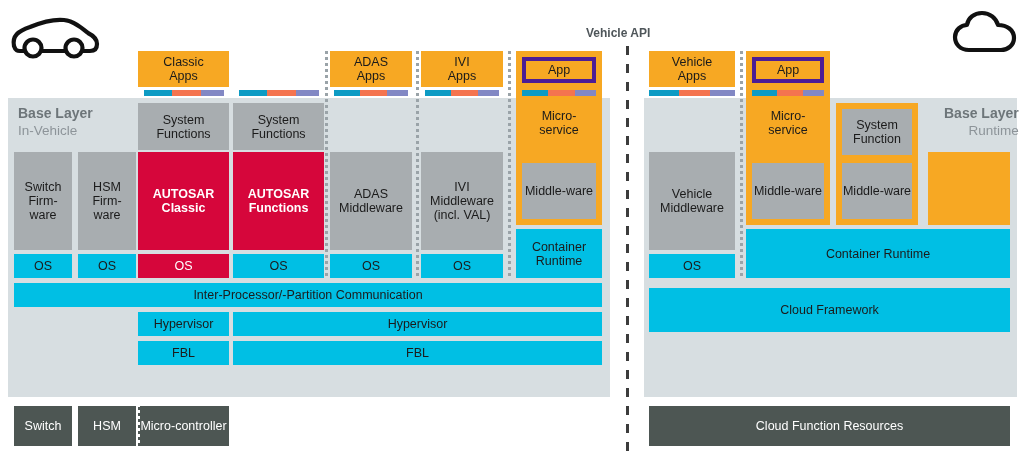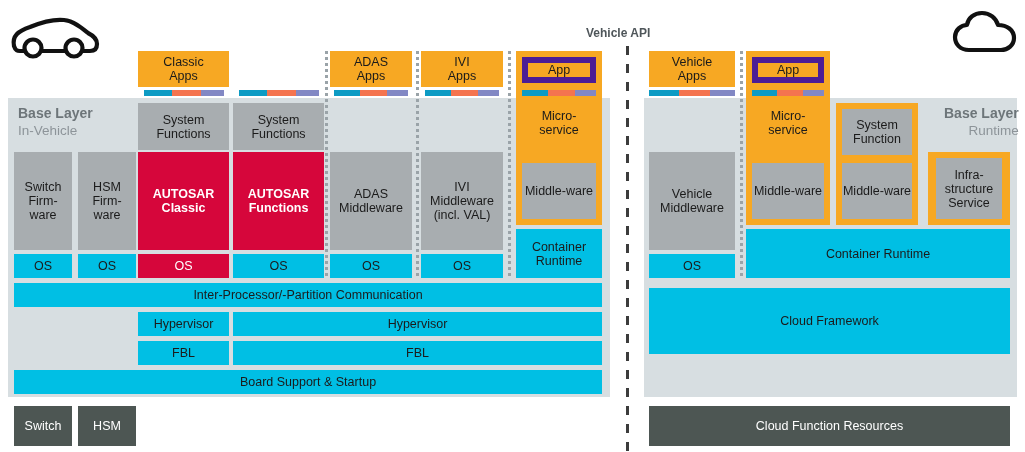--- a/index.html
+++ b/index.html
@@ -25,21 +25,21 @@
   }
   .panel-bg   { background: #d7dee1; }
   .gray       { background: #a8adb0; }
   .lightgray  { background: #d7dee1; }
   .orange     { background: #f7a823; }
   .cyan       { background: #00bfe4; }
   .red        { background: #d6063b; color:#fff; }
   .dark       { background: #4d5653; color:#ffffff; }
 
   .app-outline {
-    border: 6px solid #4c1d95;
+    border: 4px solid #4c1d95;
   }
   .orange-frame {
     background: #f7a823;
   }
 
   
   .apibar { position:absolute; display:flex; height:6px; }
   .apibar i { display:block; height:100%; }
   .apibar .s1 { background:#0d9bc4; }
   .apibar .s2 { background:#f4744f; }
@@ -185,24 +185,24 @@
 
   <div class="box cyan" style="left:516px;top:229px;width:86px;height:49px;">Container
 Runtime</div>
 
   <div class="box cyan" style="left:138px;top:312px;width:91px;height:24px;">Hypervisor</div>
   <div class="box cyan" style="left:233px;top:312px;width:369px;height:24px;">Hypervisor</div>
 
   <div class="box cyan" style="left:138px;top:341px;width:91px;height:24px;">FBL</div>
   <div class="box cyan" style="left:233px;top:341px;width:369px;height:24px;">FBL</div>
 
-  <div class="box cyan" style="left:14px;top:370px;width:588px;height:24px;">Board Support &amp; Startup</div>
 
   <div class="box dark" style="left:14px;top:406px;width:58px;height:40px;">Switch</div>
   <div class="box dark" style="left:78px;top:406px;width:58px;height:40px;">HSM</div>
+  <div class="box dark" style="left:138px;top:406px;width:91px;height:40px;">Micro-controller</div>
   <div class="dotsep-white" style="left:137px;top:404px;height:44px;"></div>
 
   <div class="dotsep" style="left:325px;top:51px;height:227px;"></div>
   <div class="dotsep" style="left:416px;top:51px;height:227px;"></div>
   <div class="dotsep" style="left:508px;top:51px;height:227px;"></div>
 
   <div class="centerdash" style="left:626px;top:46px;height:406px;"></div>
 
   <div class="box panel-bg" style="left:644px;top:98px;width:373px;height:299px;"></div>
 
@@ -234,22 +234,19 @@
   <div class="box orange" style="left:750px;top:102px;width:76px;height:42px;">Micro-
 service</div>
   <div class="box gray" style="left:752px;top:163px;width:72px;height:56px;">Middle-ware</div>
 
   <div class="box orange-frame" style="left:836px;top:103px;width:82px;height:122px;"></div>
   <div class="box gray" style="left:842px;top:109px;width:70px;height:46px;">System
 Function</div>
   <div class="box gray" style="left:842px;top:163px;width:70px;height:56px;">Middle-ware</div>
 
   <div class="box orange-frame" style="left:928px;top:152px;width:82px;height:73px;"></div>
-  <div class="box gray" style="left:936px;top:158px;width:66px;height:61px;">Infra-
-structure
-Service</div>
 
   <div class="box cyan" style="left:746px;top:229px;width:264px;height:49px;">Container Runtime</div>
-  <div class="box cyan" style="left:649px;top:288px;width:361px;height:66px;">Cloud Framework</div>
+  <div class="box cyan" style="left:649px;top:288px;width:361px;height:44px;">Cloud Framework</div>
 
   <div class="box dark" style="left:649px;top:406px;width:361px;height:40px;">Cloud Function Resources</div>
 
 </div>
 
 </body></html>

